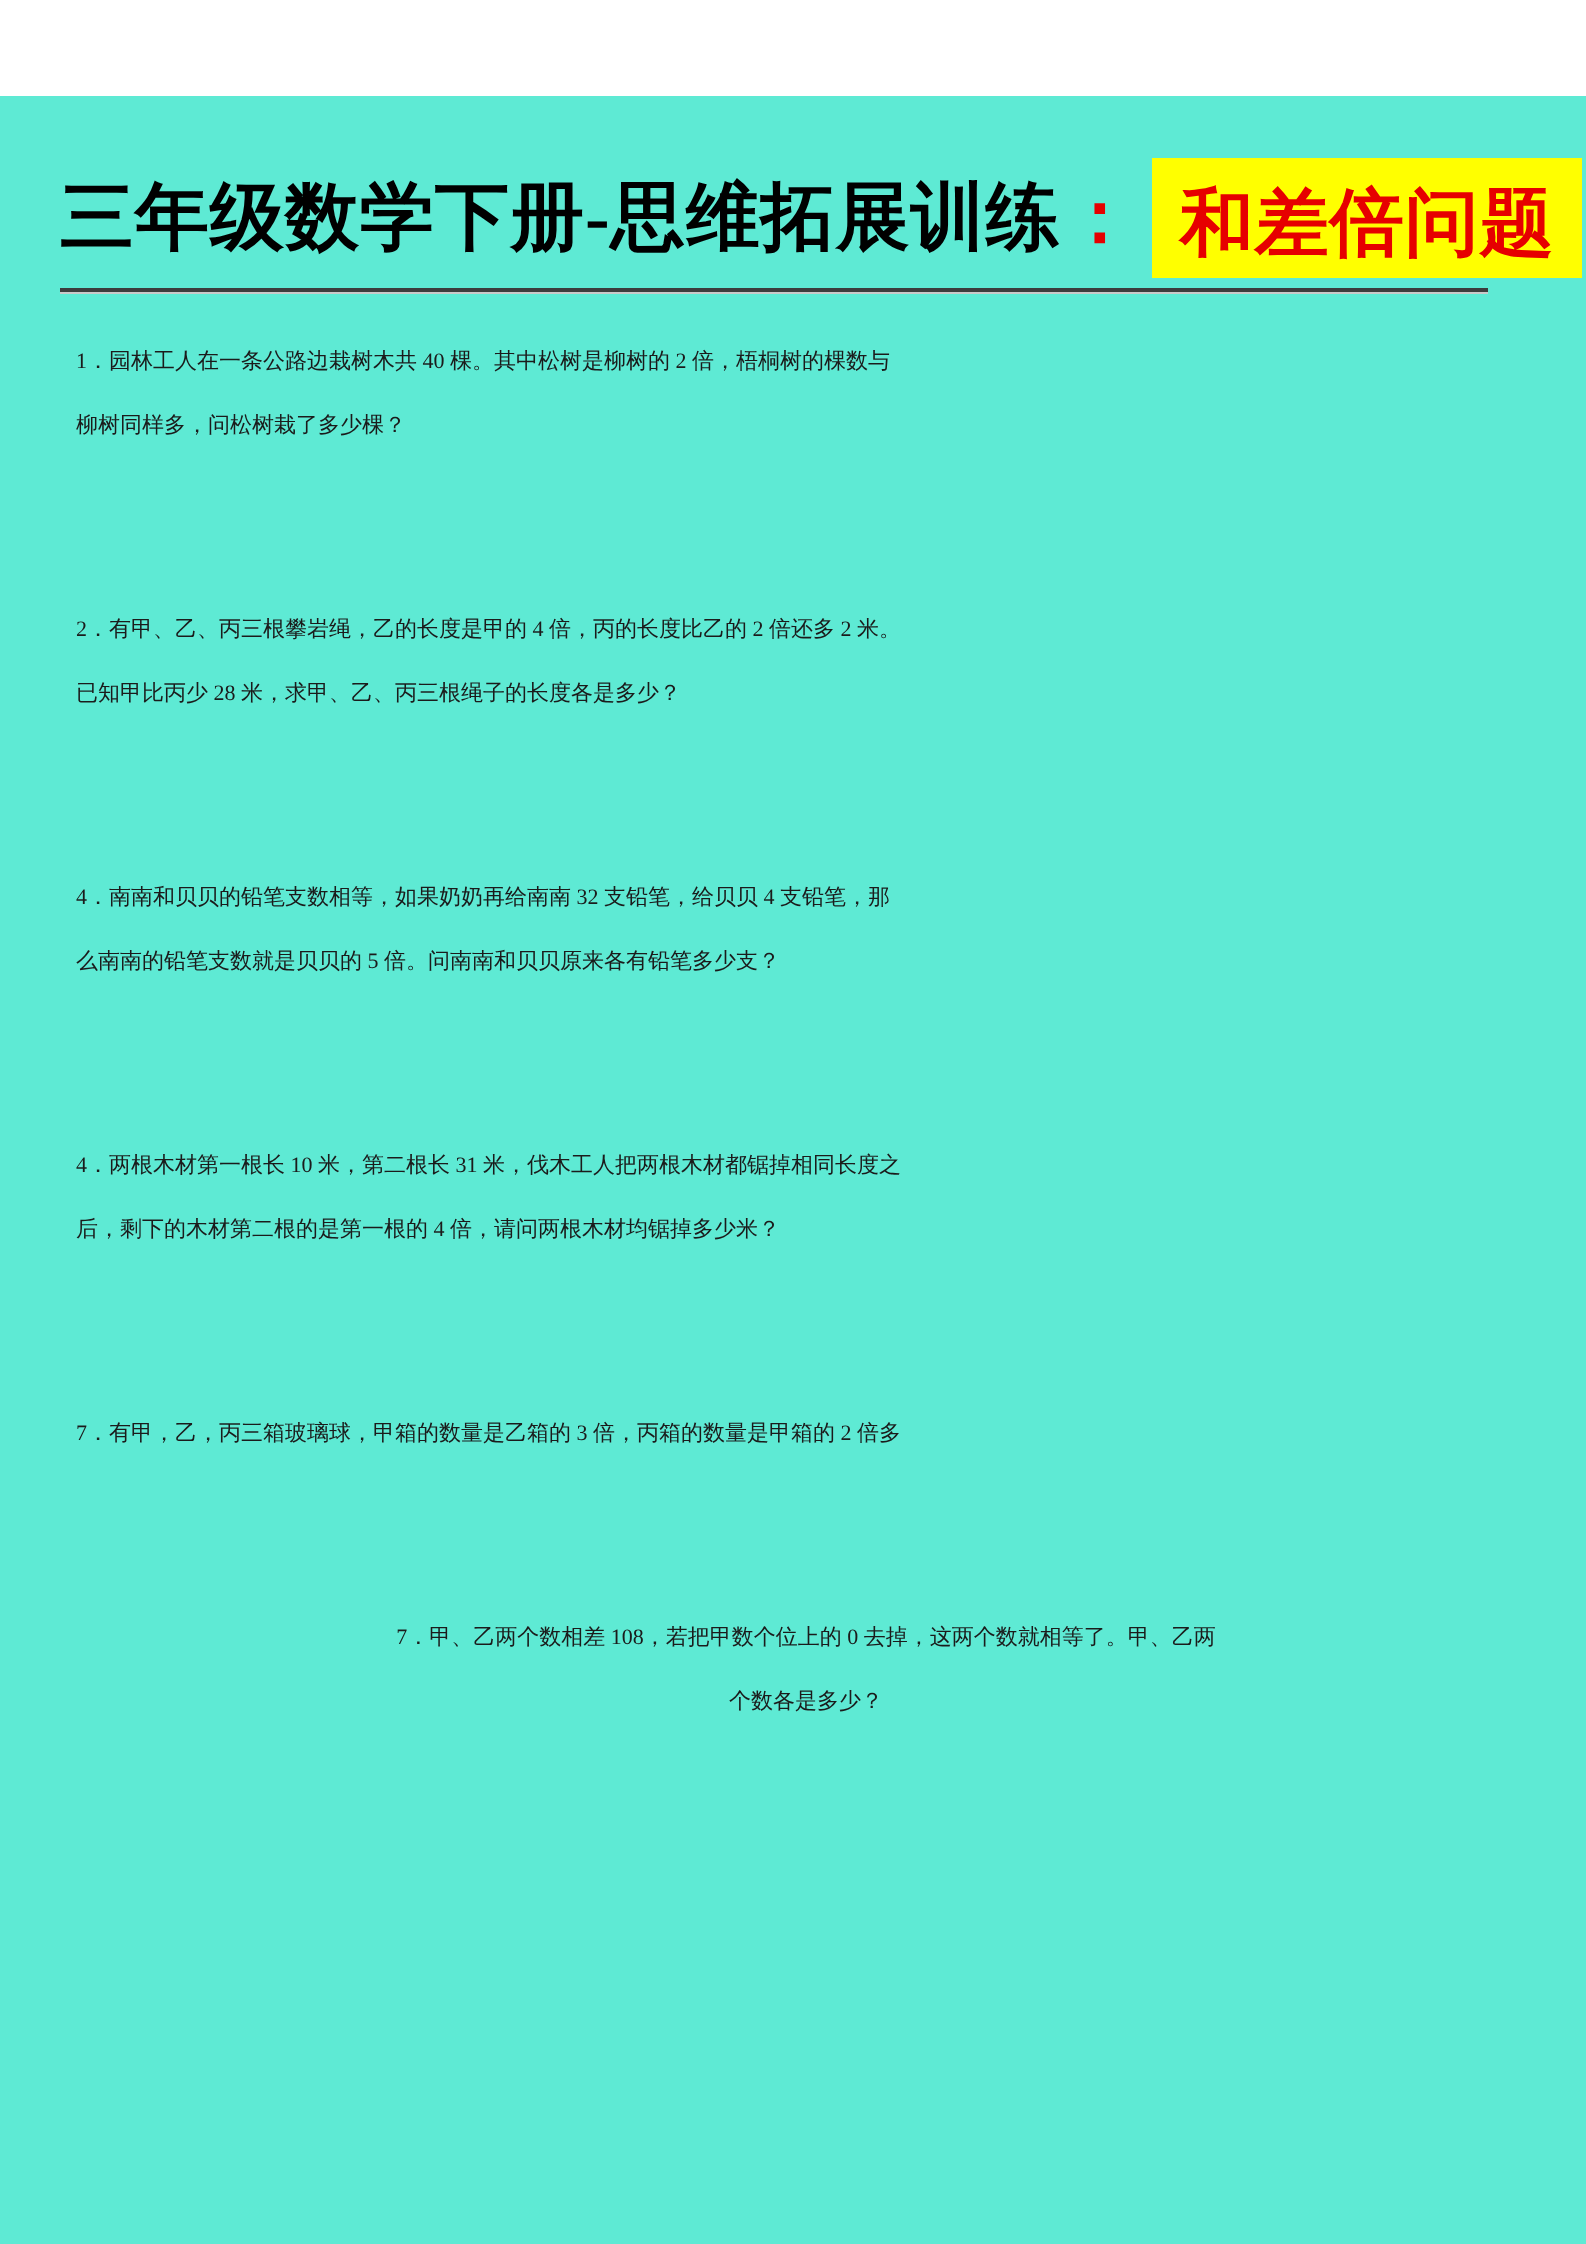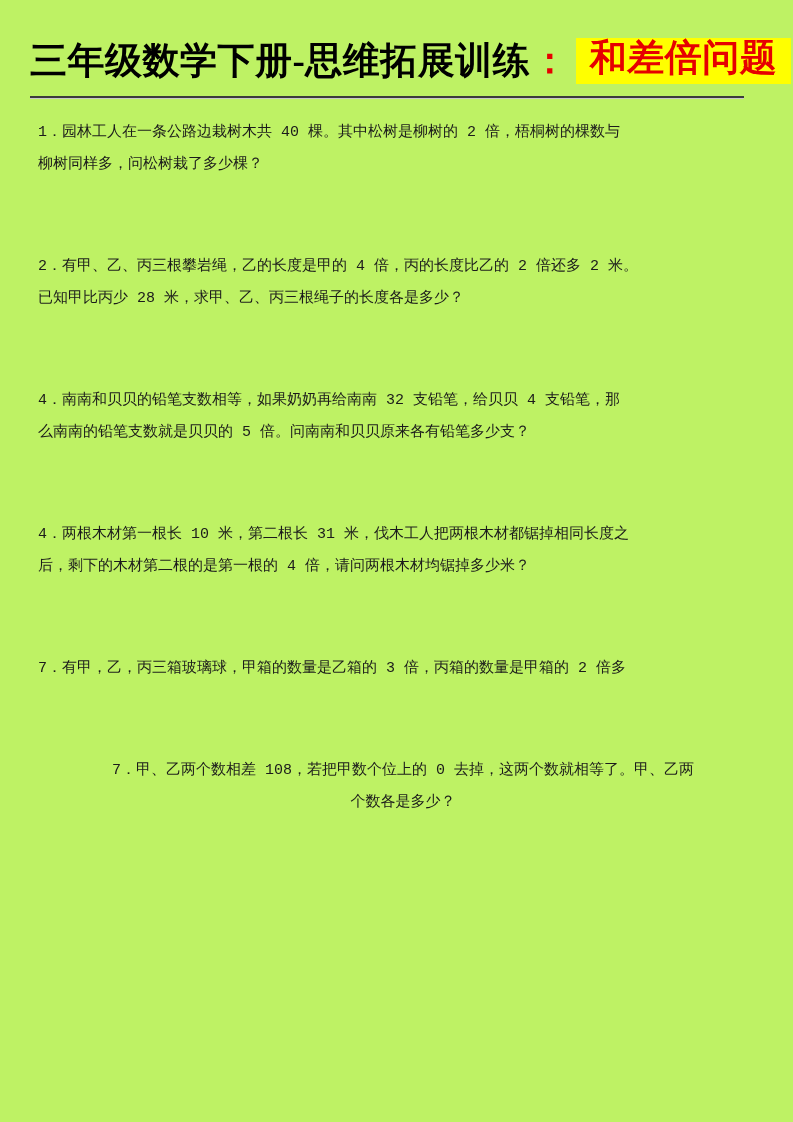--- a/index.html
+++ b/index.html
@@ -11,21 +11,22 @@
     width: 793px;
     height: 1122px;
     position: relative;
     overflow: hidden;
     font-family: "Liberation Serif", "DejaVu Serif", serif;
     color: #1b1b1b;
   }
   .page {
     position: absolute;
     inset: 0;
-    background: #bef264;
+    background: #5eead4;
+    margin-top: 48px;
   }
   
   .title-row {
     position: absolute;
     left: 30px;
     top: 34px;
     height: 54px;
     display: flex;
     align-items: center;
     white-space: nowrap;
@@ -39,45 +40,44 @@
   }
   .title-colon {
     color: #e60000;
     margin-left: 1px;
   }
   .title-topic {
     display: inline-block;
     background: #ffff00;
     color: #e60000;
     margin-left: 7px;
-    padding: 1px 14px 7px 14px;
+    padding: 15px 14px 7px 14px;
     line-height: 38px;
   }
   .header-rule {
     position: absolute;
     left: 30px;
     top: 96px;
     width: 714px;
     height: 2px;
     background: #3c3c3c;
     border-bottom: 1px solid #c9c9c9;
   }
   
   .question-list {
     position: absolute;
     left: 38px;
     top: 117px;
     width: 730px;
   }
   .question {
     margin: 0 0 70px 0;
-    font-size: 15px;
+    font-size: 11px;
     line-height: 32px;
     color: #1b1b1b;
-    font-family: Liberation Mono, monospace;
   }
   .question:last-child { margin-bottom: 0; text-align: center; }
   .qline {
     white-space: nowrap;
   }
 </style>
 </head>
 <body>
 
 <div class="page">

